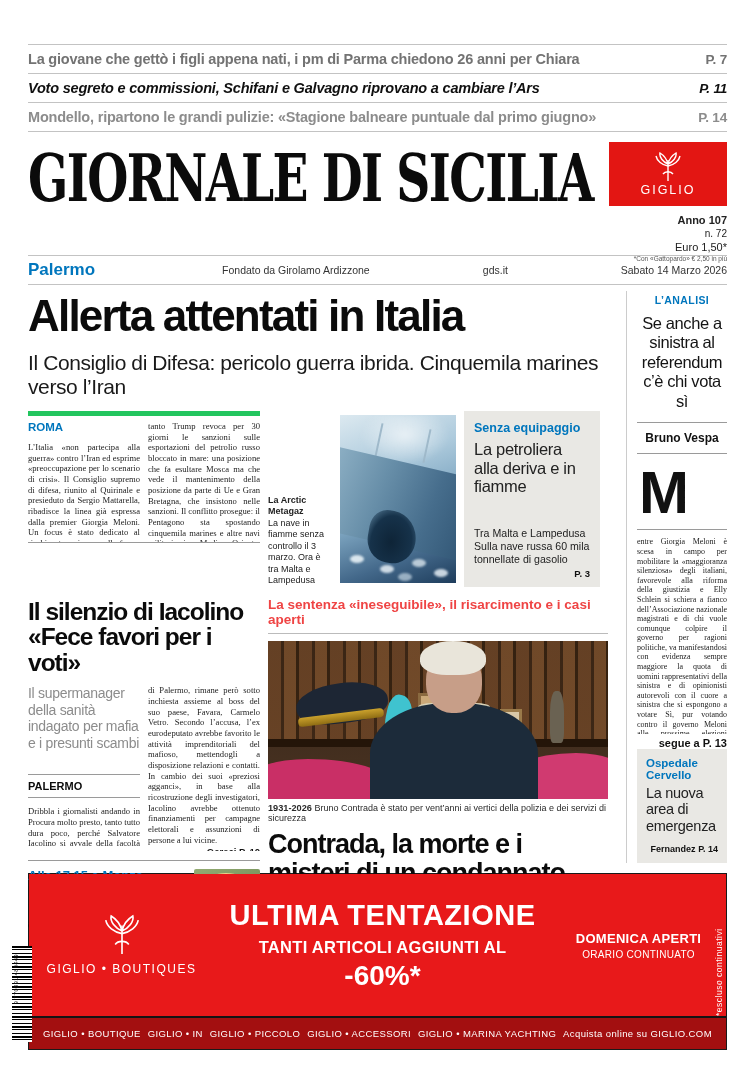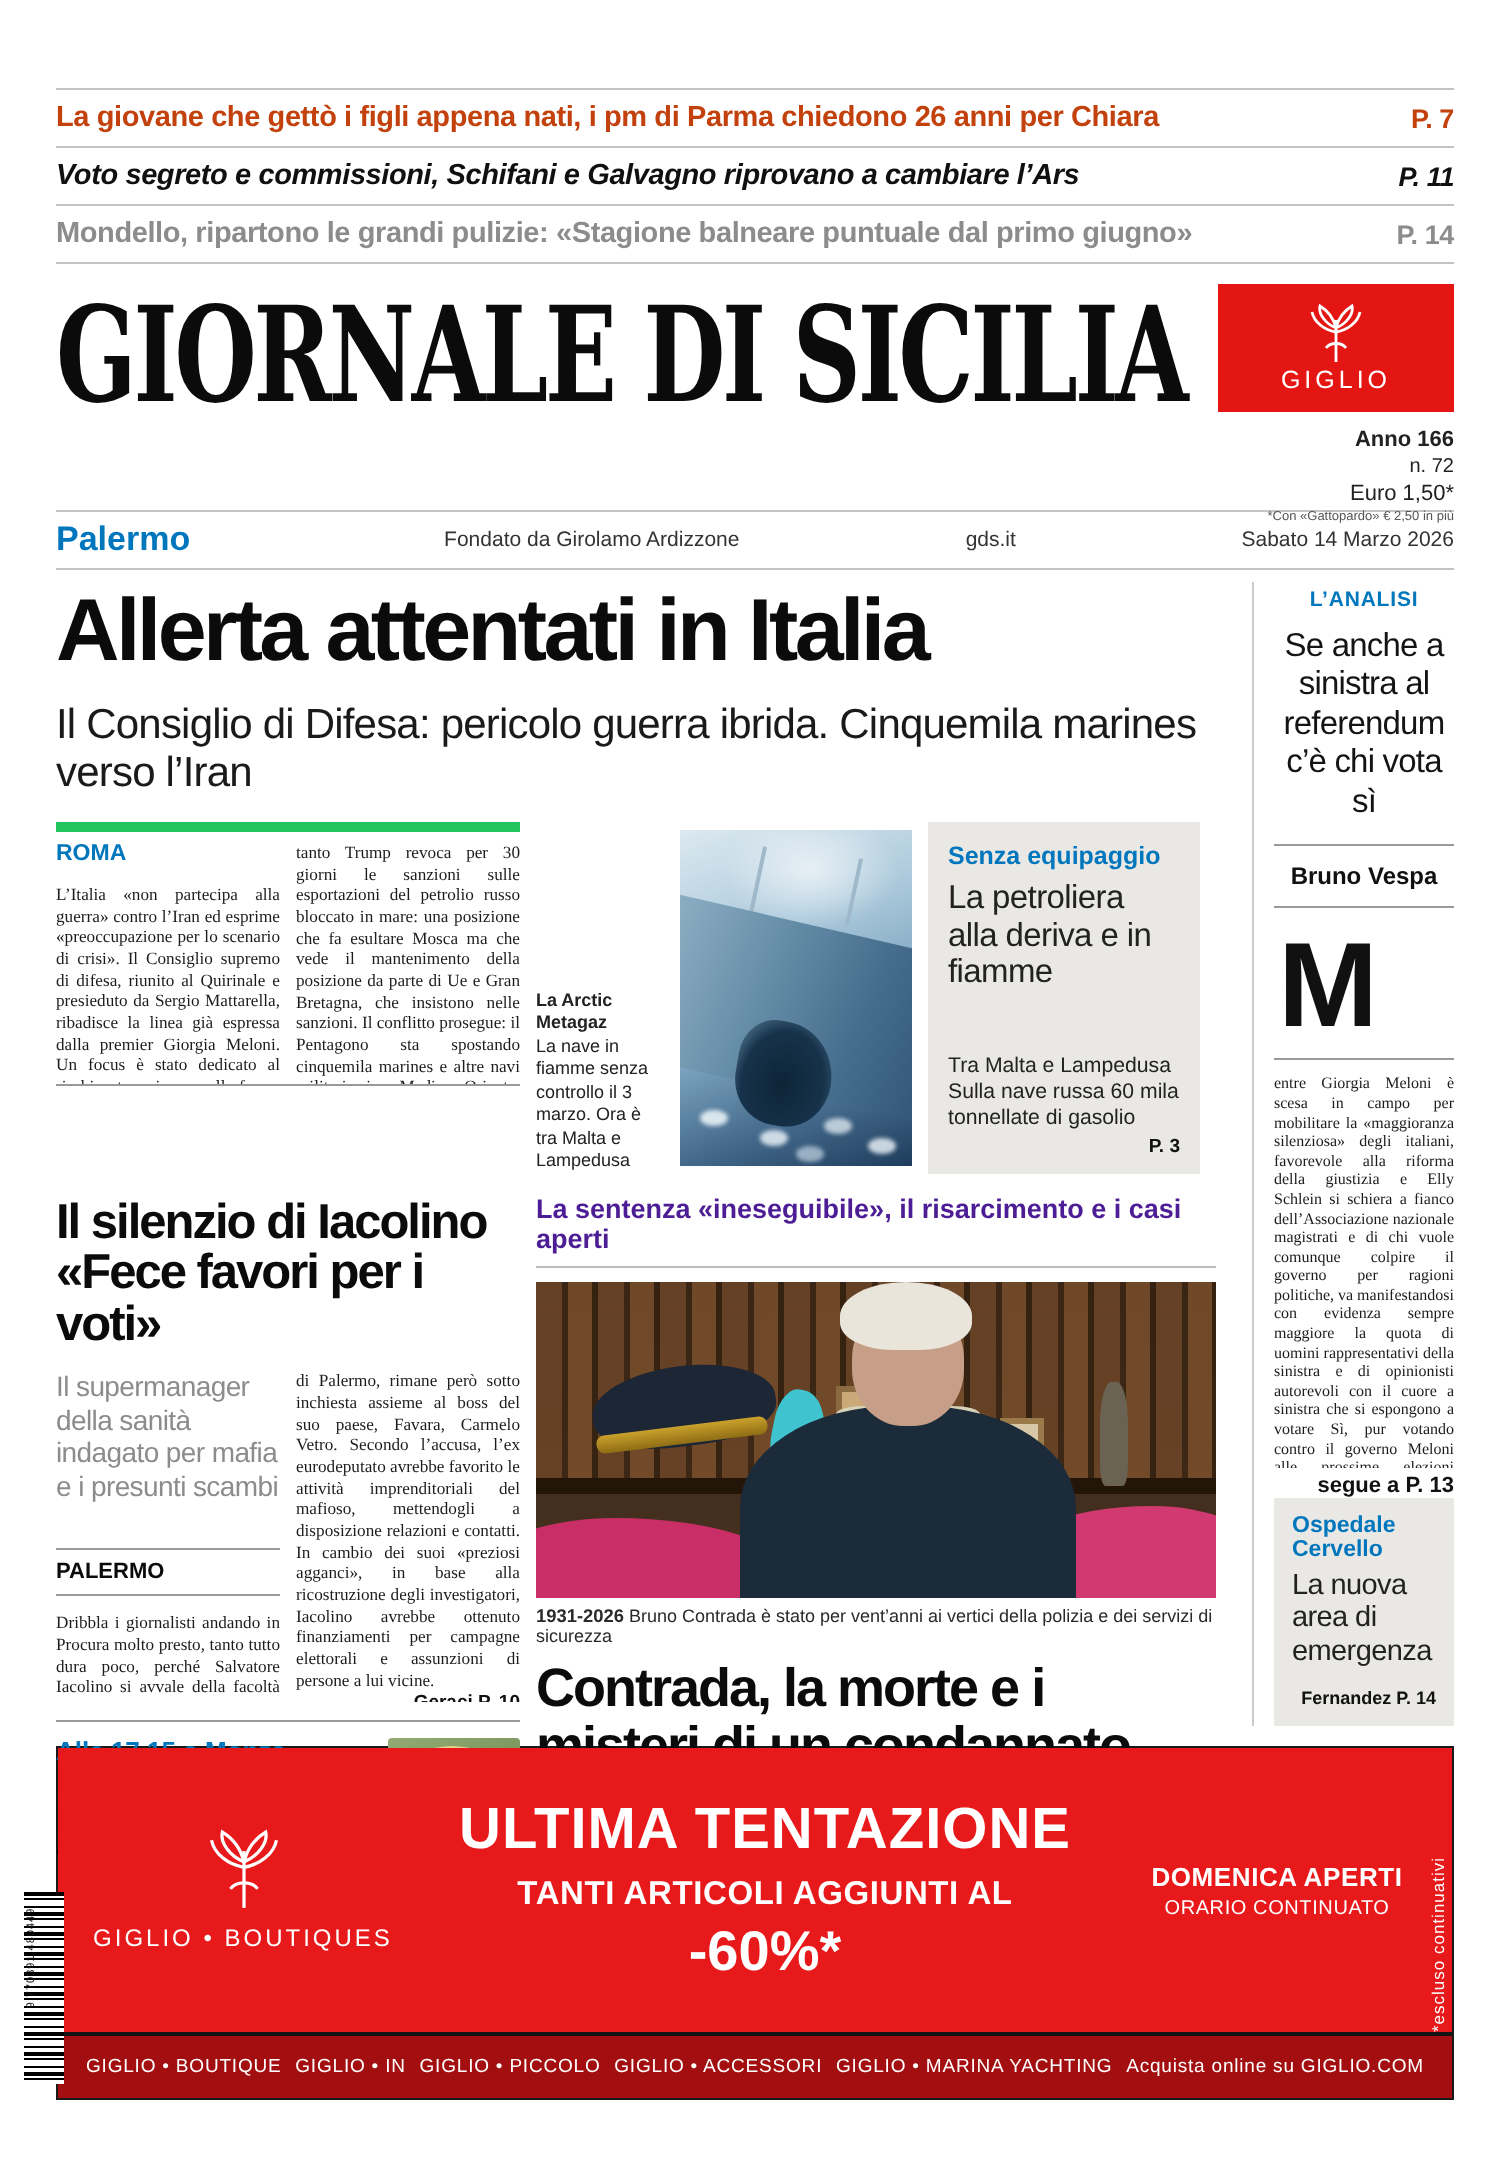--- a/index.html
+++ b/index.html
@@ -5,21 +5,21 @@
   * { margin:0; padding:0; box-sizing:border-box; }
   html,body { background:#dedede; }
   .page { width:755px; height:1080px; background:#fff; position:relative; overflow:hidden;
           font-family:"Liberation Sans",sans-serif; color:#111; margin:0 auto; }
   .inner { padding:0 28px; }
 
   
   .topstrip { margin-top:44px; border-top:1px solid #c3c3c3; }
   .ts-row { display:flex; justify-content:space-between; align-items:center; height:29px;
             border-bottom:1px solid #c3c3c3; font-weight:bold; font-size:14.5px; letter-spacing:-0.2px; }
-  .ts-blue { color:#c2410c; } .ts-black { color:#101010;font-style:italic; } .ts-gray { color:#8c8c8c; }
+  .ts-blue { color:#737373; } .ts-black { color:#101010;font-style:italic; } .ts-gray { color:#8c8c8c; }
   .ts-page { font-size:13.5px; }
 
   
   .masthead { position:relative; height:116px; margin-top:7px; }
   .mast-title { font-family:"DejaVu Serif",serif; font-weight:bold; font-size:59px; letter-spacing:-2px;
                 white-space:nowrap; transform:scaleX(.80) scaleY(1.12); transform-origin:left top; color:#0b0b0b; }
   .giglio-box { position:absolute; right:0; top:3px; width:118px; height:64px; display:flex;
                 flex-direction:column; align-items:center; justify-content:center; color:#fff; }
   .giglio-box .glabel { font-size:12.5px; letter-spacing:2px; margin-top:1px; }
   .edition { position:absolute; right:0; top:74px; text-align:right; line-height:1.3; color:#222; }
@@ -92,21 +92,21 @@
   .mp-hair { position:absolute; left:12px; top:4px; width:40px; height:20px; background:#e7d089; border-radius:50% 50% 30% 30%; }
   .mp-mouth { position:absolute; left:26px; top:36px; width:12px; height:10px; background:#5d2420; border-radius:50%; }
   .mp-jersey { position:absolute; left:0; top:52px; width:66px; height:32px; background:linear-gradient(#e86f9f,#d14f85); }
   .monza-textcol { width:158px; }
   .monza-kicker { color:#0076bd; font-weight:bold; font-size:13px; margin-bottom:1px; }
   .monza-title { font-weight:bold; font-size:14px; line-height:1.12; letter-spacing:-0.3px; color:#0b0b0b; margin-bottom:7px; }
   .monza-body { width:160px; font-size:8.6px; }
   .monza-byline { font-weight:bold; font-size:9.5px; margin-top:2px; }
 
   .contrada { width:340px; }
-  .con-kicker { color:#4c1d95; font-weight:bold; font-size:13.5px; padding-bottom:6px; border-bottom:1px solid #bbb; margin-bottom:7px; }
+  .con-kicker { color:#ef4444; font-weight:bold; font-size:13.5px; padding-bottom:6px; border-bottom:1px solid #bbb; margin-bottom:7px; }
   .con-photo { width:340px; height:158px; position:relative; overflow:hidden; background:linear-gradient(#33241a,#4a3321); }
   .cp-books { position:absolute; left:0; top:0; width:340px; height:100px;
     background:repeating-linear-gradient(90deg,#6d4526 0 13px,#3c2614 13px 16px,#7a4f2b 16px 28px,#35210f 28px 31px);
     opacity:.85; }
   .cp-shelf { position:absolute; left:0; top:98px; width:340px; height:8px; background:#241509; }
   .cp-cap { position:absolute; left:28px; top:42px; width:92px; height:40px; background:#1d2634; border-radius:50% 50% 42% 42%; transform:rotate(-7deg); }
   .cp-capband { position:absolute; left:30px; top:72px; width:86px; height:9px; background:linear-gradient(#caa12c,#8f6d14); border-radius:4px; transform:rotate(-7deg); }
   .cp-teal { position:absolute; left:118px; top:54px; width:26px; height:44px; background:#3fc3cf; border-radius:40% 60% 50% 50%; transform:rotate(12deg); }
   .cp-frame1 { position:absolute; left:150px; top:52px; width:26px; height:42px; background:#caa878; border:3px solid #8a6a40; }
   .cp-frame2 { position:absolute; left:232px; top:68px; width:22px; height:32px; background:#d8c8a8; border:3px solid #9a7a4a; }
@@ -193,21 +193,21 @@
           <path d="M17 29 C17 20 17 14 17 8"></path>
           <path d="M17 12 C12 10 8 5 9 1 C14 4 16 8 17 12"></path>
           <path d="M17 12 C22 10 26 5 25 1 C20 4 18 8 17 12"></path>
           <path d="M17 14 C11 13 6 9 5 4"></path>
           <path d="M17 14 C23 13 28 9 29 4"></path>
           <path d="M12 22 C14 19 20 19 22 22"></path>
         </svg>
         <div class="glabel">GIGLIO</div>
       </div>
       <div class="edition">
-        <div class="ed-anno">Anno 166</div>
+        <div class="ed-anno">Anno 107</div>
         <div class="ed-num">n. 72</div>
         <div class="ed-price">Euro 1,50*</div>
         <div class="ed-note">*Con «Gattopardo» € 2,50 in più</div>
       </div>
     </div>
 
     <div class="dateline">
       <span class="dl-city">Palermo</span>
       <span class="dl-founder">Fondato da Girolamo Ardizzone</span>
       <span class="dl-site">gds.it</span>

